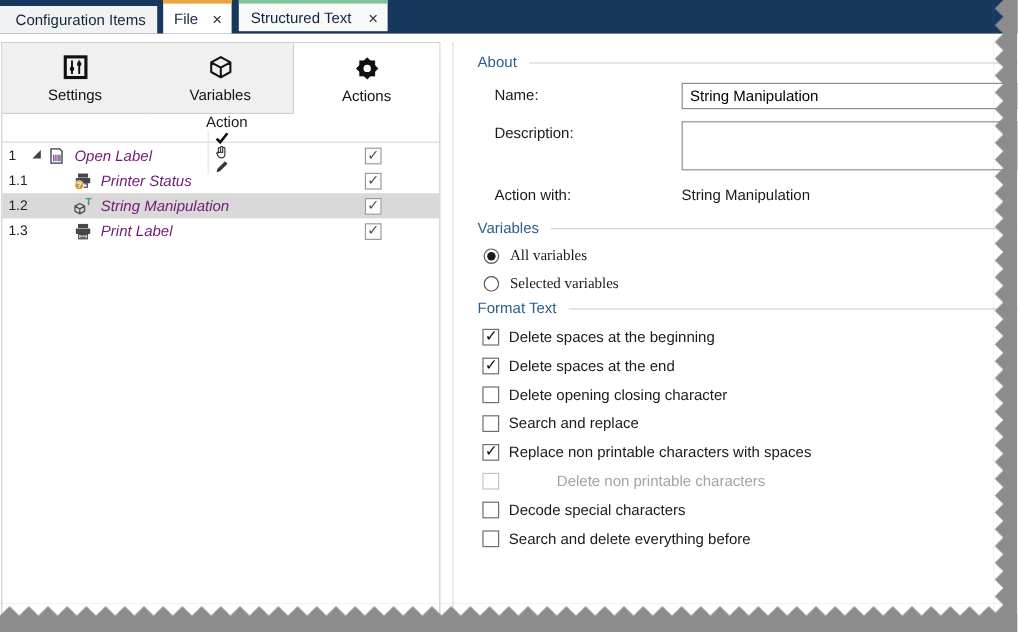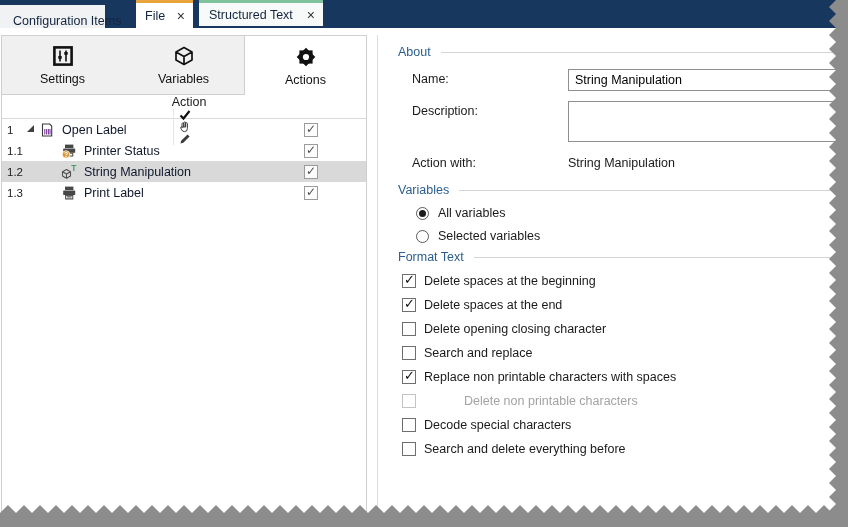--- a/index.html
+++ b/index.html
@@ -4,21 +4,21 @@
 <style>
   html,body{margin:0;padding:0;}
   body{width:848px;height:527px;position:relative;overflow:hidden;background:#fff;
        font-family:"Liberation Sans","DejaVu Sans",sans-serif;color:#1a1a1a;}
   #screen{position:absolute;inset:0;}
 
   
   #tabbar{position:absolute;left:0;top:0;width:848px;height:28px;background:#17375e;}
   .wtab{position:absolute;box-sizing:border-box;display:flex;align-items:center;
         font-size:12.5px;color:#14243f;white-space:nowrap;cursor:default;}
-  #tab-ci{left:0;top:5px;height:23px;width:105px;background:#f0f2f4;padding-left:13px;align-items:flex-end;}
+  #tab-ci{left:0;top:5px;height:23px;width:131px;background:#f0f2f4;padding-left:13px;}
   #tab-file{left:136px;top:0;height:28px;width:57px;background:#ffffff;
             border-top:3px solid #e9a43c;padding-left:9px;}
   #tab-st{left:199px;top:0;height:26px;width:124px;background:#f7faf8;
           border-top:3px solid #7fc29b;padding-left:10px;}
   .wtab .close{margin-left:auto;padding-right:8px;font-size:14px;color:#333;line-height:1;}
 
   
   #left-panel{position:absolute;left:1px;top:35px;width:366px;height:492px;
               background:#fff;border:1px solid #cfcfcf;border-bottom:none;box-sizing:border-box;}
   #ptab-strip{display:flex;height:59px;background:#f0f0f0;}
@@ -33,21 +33,21 @@
   .hcol{width:22px;height:100%;display:flex;align-items:center;justify-content:center;
         border-left:1px solid #e4e4e4;box-sizing:border-box;}
 
   .arow{display:flex;height:21px;align-items:center;font-size:12.5px;}
   .arow.selected{background:#d9d9d9;}
   .num{width:20px;padding-left:5px;font-size:11.5px;color:#222;flex:none;}
   .expander{width:0;height:0;border-bottom:7px solid #404040;border-left:7px solid transparent;
             margin:0 5px 2px 0;flex:none;}
   .ind{width:34px;flex:none;}
   .aicon{width:17px;height:16px;margin-right:6px;flex:none;display:flex;align-items:center;}
-  .alabel{flex:1;color:#0f172a;}
+  .alabel{flex:1;color:#701a75;font-style:italic;}
   .rcol{width:22px;flex:none;display:flex;justify-content:center;}
   .acb{width:14px;height:14px;border:1px solid #9b9b9b;background:#fcfcfc;
        box-sizing:border-box;position:relative;}
   .acb.on::after{content:"✓";position:absolute;left:1px;top:-2px;font-size:12px;
                  font-weight:700;color:#4d4d4d;}
 
   #splitter{position:absolute;left:377px;top:35px;width:1px;height:492px;background:#dcdcdc;}
 
   
   #right{position:absolute;left:390px;top:44px;right:0;}
@@ -60,21 +60,21 @@
   .tinput{flex:1;height:22px;border:1px solid #8f8f8f;box-sizing:border-box;
           font:12.5px "Liberation Sans","DejaVu Sans",sans-serif;padding:0 6px;outline:none;}
   .tarea{flex:1;height:41px;border:1px solid #8f8f8f;box-sizing:border-box;resize:none;
          font:12.5px "Liberation Sans","DejaVu Sans",sans-serif;padding:2px 6px;outline:none;}
   .fvalue{font-size:12.5px;padding-top:3px;}
   #row-desc{margin-top:10px;}
   #row-type{margin-top:11px;}
   #grp-variables{margin-top:12px;}
   #grp-format{margin-top:5px;}
 
-  .rb-row{display:flex;align-items:center;gap:9px;margin:7px 0 0 26px;height:16px;}
+  .rb-row{display:flex;align-items:center;gap:9px;margin:7px 0 0 13px;height:16px;font-family:Liberation Serif, serif;}
   .rb{width:13px;height:13px;border-radius:50%;border:1px solid #5a5a5a;background:#fff;
       box-sizing:border-box;position:relative;flex:none;}
   .rb.on::after{content:"";position:absolute;inset:2px;background:#1b1b1b;border-radius:50%;}
   .rb-label{font-size:12.5px;}
 
   .cb-row{display:flex;align-items:center;gap:8px;margin:8px 0 0 12px;height:16px;}
   .cb{width:14px;height:14px;border:1px solid #6e6e6e;background:#fff;box-sizing:border-box;
       position:relative;flex:none;}
   .cb.on::after{content:"✓";position:absolute;left:1px;top:-3px;font-size:13px;
                 font-weight:700;color:#0d0d0d;}

